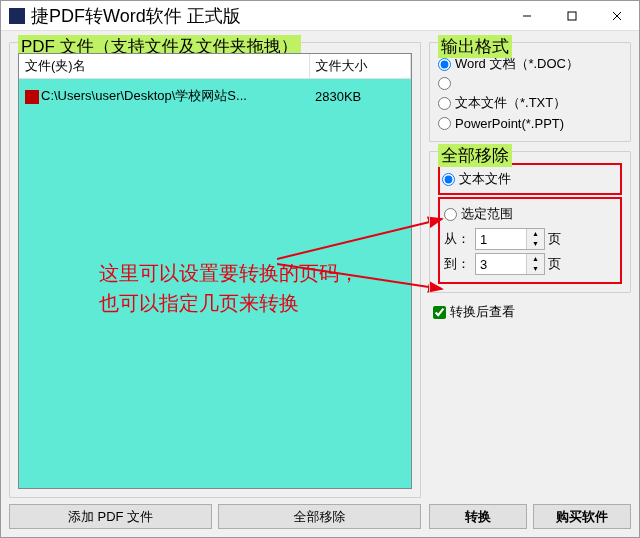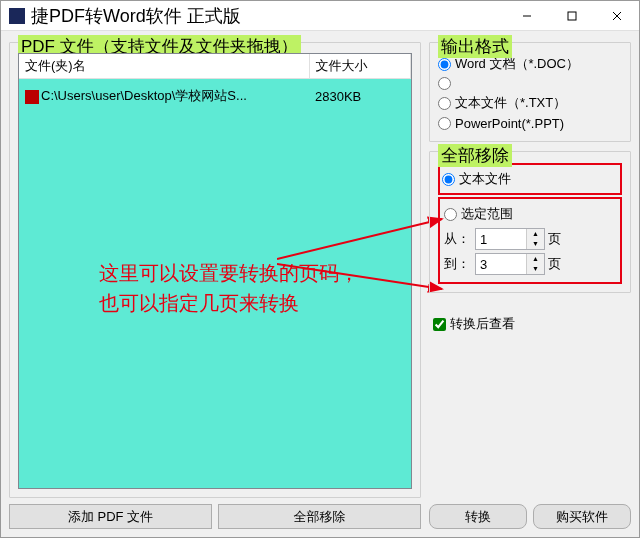--- a/index.html
+++ b/index.html
@@ -32,24 +32,24 @@
 .pageselect { position: relative; }
 .hl-red { border: 2px solid #e60012; padding: 3px 2px; margin: 1px 0; }
 .hl-red-big { border: 2px solid #e60012; padding: 4px; margin-top: 2px; }
 .spinrow { display: flex; align-items: center; gap: 3px; margin: 3px 0; }
 .spinrow label { width: 28px; }
 .spinbox { display: flex; border: 1px solid #abadb3; background: #fff; width: 70px; height: 22px; }
 .spinbox input { border: none; width: 50px; padding: 0 4px; font-size: 13px; }
 .spinbox .sp { width: 18px; display: flex; flex-direction: column; border-left: 1px solid #ccc; }
 .spinbox .sp span { flex:1; font-size: 7px; text-align: center; line-height: 9px; background: #f0f0f0; }
 .pwdbox { width: 100%; height: 22px; border: 1px solid #abadb3; background: #fff; }
-.chkrow { display: flex; align-items: center; margin-top: 18px; padding: 0 4px; }
+.chkrow { display: flex; align-items: center; margin-top: 6px; padding: 0 4px; }
 .chkrow input { margin-right: 4px; accent-color: green; }
 .bottom-right { display: flex; gap: 6px; margin-top: auto; padding-top: 6px; }
-.bottom-right .winbtn { font-weight: normal; border-radius: 8px; }
+.bottom-right .winbtn { font-weight: bold; }
 </style>
 </head>
 <body>
 
 <div class="window">
   <div class="titlebar">
     <div class="logo"></div>
     <div class="title">捷PDF转Word软件 正式版</div>
     <div class="btns">
       <div class="btn">

